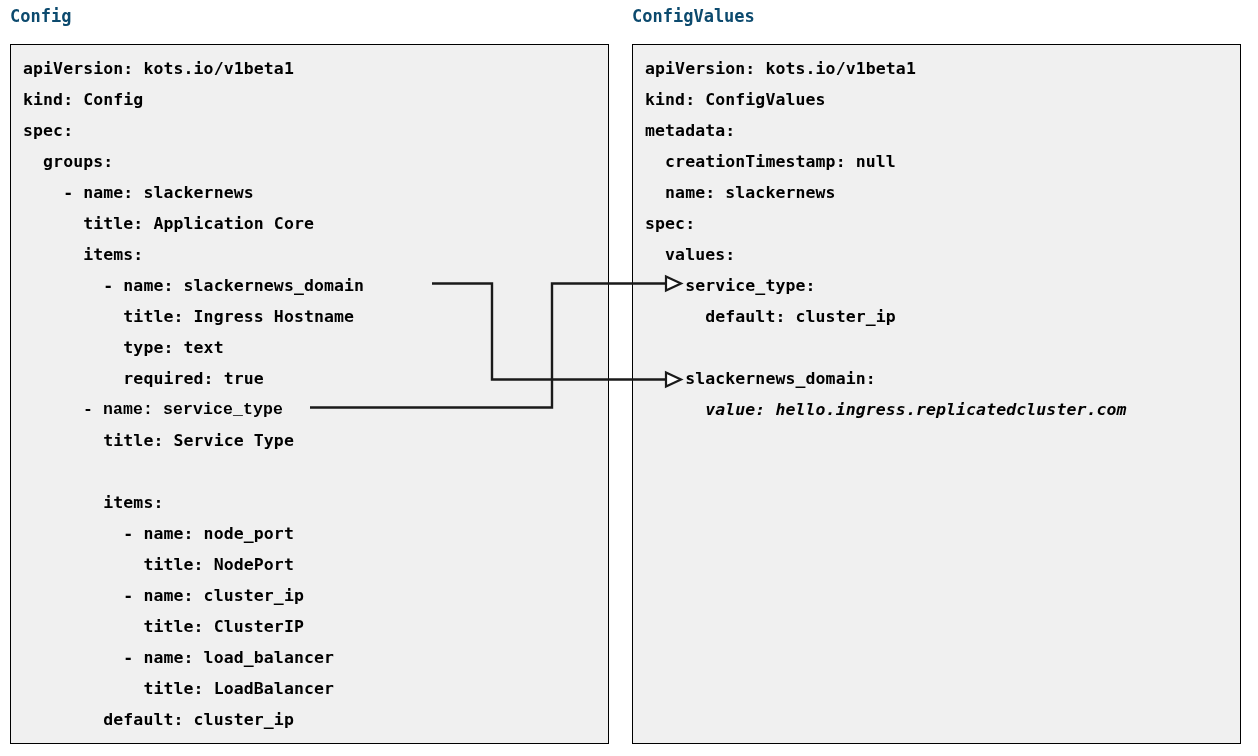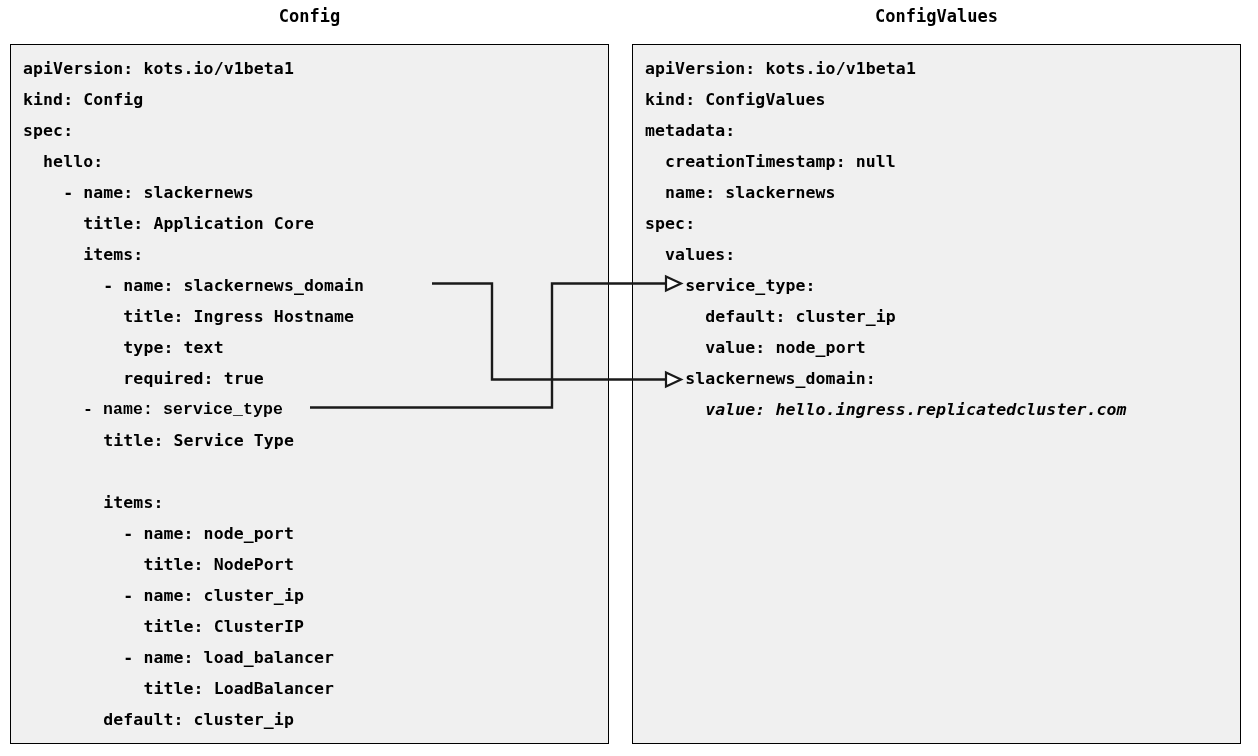--- a/index.html
+++ b/index.html
@@ -20,22 +20,21 @@
     inset: 0;
   }
 
   
   .panel-title {
     position: absolute;
     top: 6px;
     font-family: "DejaVu Sans Mono", "Liberation Mono", monospace;
     font-size: 17px;
     font-weight: bold;
-    color: #000000;
-    text-align: center;
+    color: #0c4a6e;
     letter-spacing: 0px;
     white-space: nowrap;
   }
   #title-config  { left: 10px;  width: 599px; }
   #title-values  { left: 632px; width: 609px; }
 
   
   .yaml-panel {
     position: absolute;
     top: 44px;
@@ -90,21 +89,21 @@
 
   <div class="panel-title" id="title-config">Config</div>
 
   <div class="panel-title" id="title-values">ConfigValues</div>
 
   <div class="yaml-panel" id="panel-config" style="background: rgb(240, 240, 240); border-color: rgb(0, 0, 0);">
     <div class="yaml-body" id="config-body">
         <div class="yaml-line" style="top: 0px;">apiVersion: kots.io/v1beta1</div>
         <div class="yaml-line" style="top: 31px;">kind: Config</div>
         <div class="yaml-line" style="top: 62px;">spec:</div>
-        <div class="yaml-line" style="top: 93px;">  hello:</div>
+        <div class="yaml-line" style="top: 93px;">  groups:</div>
         <div class="yaml-line" style="top: 124px;">    - name: slackernews</div>
         <div class="yaml-line" style="top: 155px; text-align: right;">      title: Application Core</div>
         <div class="yaml-line" style="top: 186px;">      items:</div>
         <div class="yaml-line" style="top: 217px;">        - name: slackernews_domain</div>
         <div class="yaml-line" style="top: 248px;">          title: Ingress Hostname</div>
         <div class="yaml-line" style="top: 279px;">          type: text</div>
         <div class="yaml-line" style="top: 310px;">          required: true</div>
         <div class="yaml-line" style="top: 341px; font-family: Liberation Mono, monospace;">      - name: service_type</div>
         <div class="yaml-line" style="top: 372px;">        title: Service Type</div>
         <div class="yaml-line" style="top: 434px;">        items:</div>
@@ -122,21 +121,20 @@
     <div class="yaml-body" id="values-body">
         <div class="yaml-line" style="top: 0px;">apiVersion: kots.io/v1beta1</div>
         <div class="yaml-line" style="top: 31px;">kind: ConfigValues</div>
         <div class="yaml-line" style="top: 62px;">metadata:</div>
         <div class="yaml-line" style="top: 124px;">  name: slackernews</div>
         <div class="yaml-line" style="top: 93px;">  creationTimestamp: null</div>
         <div class="yaml-line" style="top: 155px;">spec:</div>
         <div class="yaml-line" style="top: 186px;">  values:</div>
         <div class="yaml-line" style="top: 217px;">    service_type:</div>
         <div class="yaml-line" style="top: 248px;">      default: cluster_ip</div>
-        <div class="yaml-line" style="top: 279px;">      value: node_port</div>
         <div class="yaml-line" style="top: 310px;">    slackernews_domain:</div>
         <div class="yaml-line" style="top: 341px; font-style: italic;">      value: hello.ingress.replicatedcluster.com</div>
       </div>
   </div>
 
   <svg id="connectors" viewBox="0 0 1258 756">
     <g id="conn-slackernews-domain">
       <path d="M 432 283.5 L 492 283.5 L 492 379.5 L 668 379.5" fill="none" stroke="#1a1a1a" stroke-width="2.4"></path>
       <polygon points="666,372.5 681,379.5 666,386.5" fill="#ffffff" stroke="#1a1a1a" stroke-width="2.2" stroke-linejoin="miter"></polygon>
     </g>

